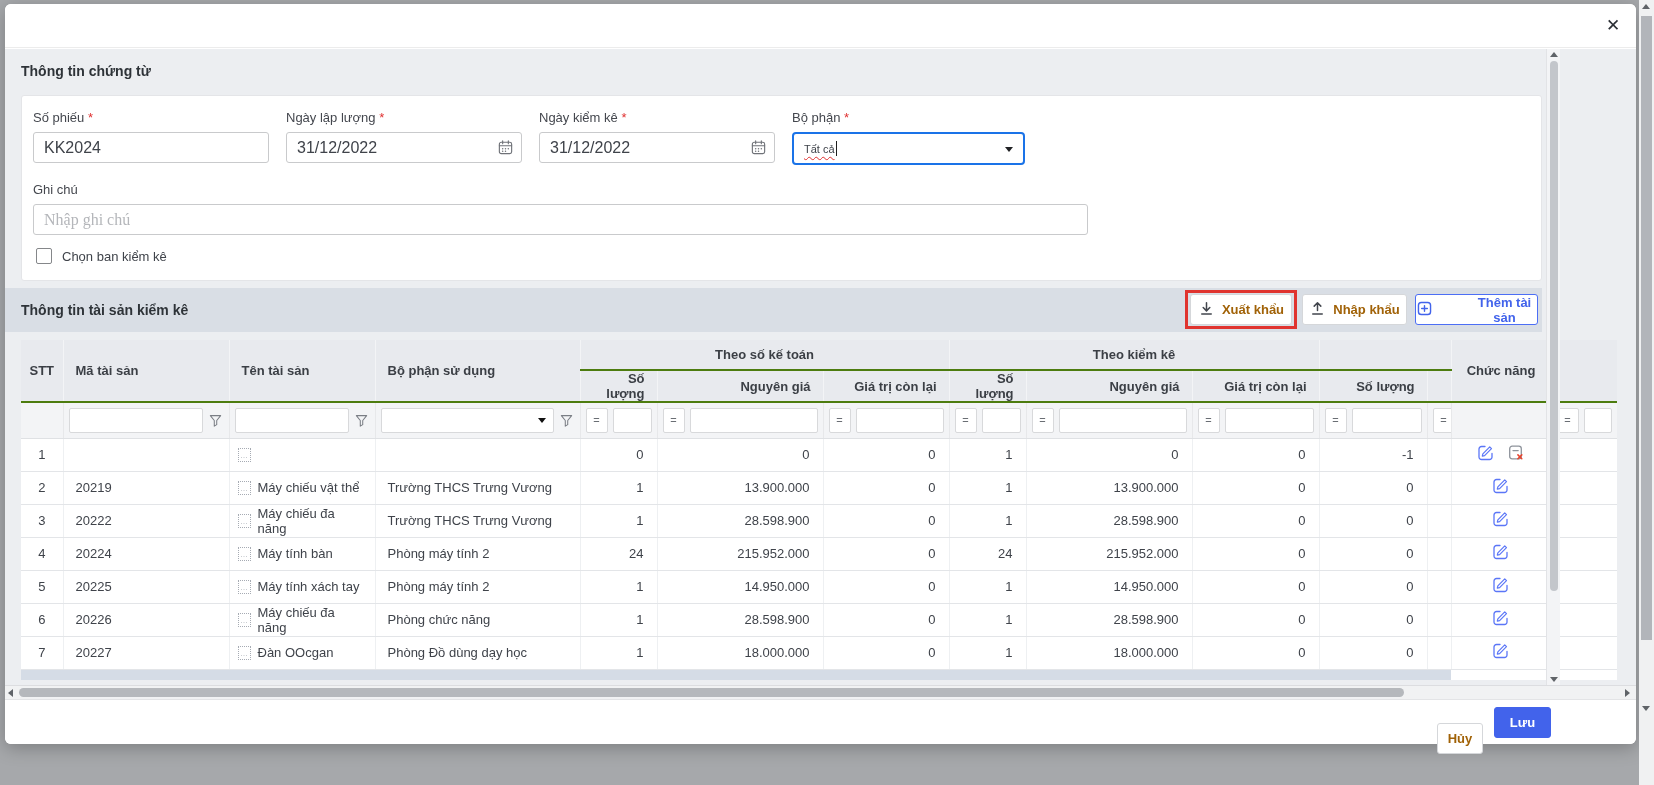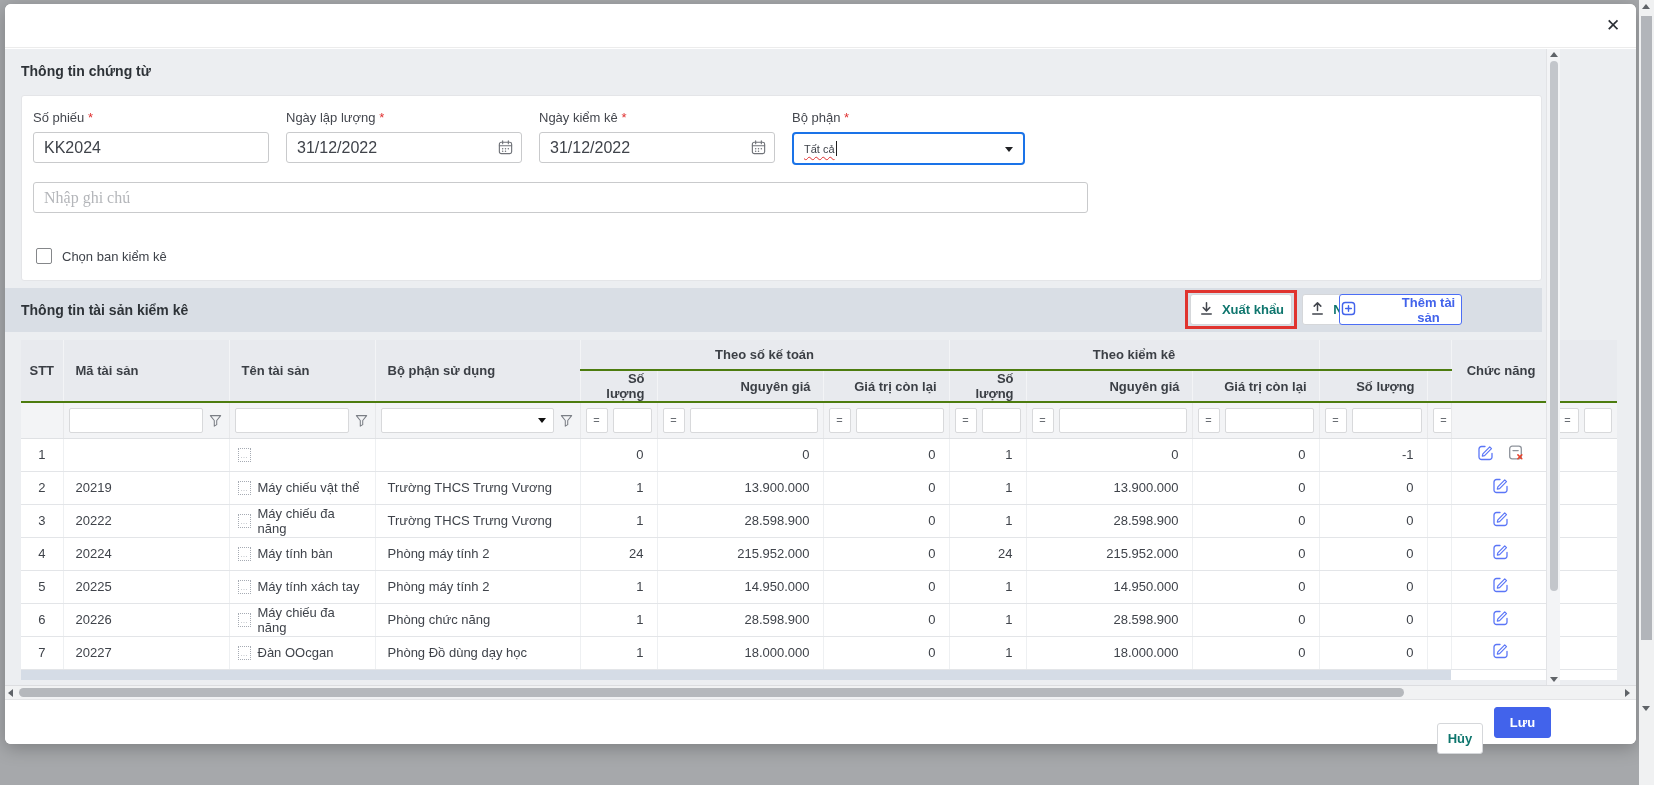--- a/index.html
+++ b/index.html
@@ -38,21 +38,21 @@
   .txt-caret { display:inline-block; width:1px; height:15px; background:#1f1f1f; margin-left:1px; }
   .caret-down { position:absolute; right:10px; top:50%; margin-top:-2px; width:0; height:0; border-left:4.5px solid transparent; border-right:4.5px solid transparent; border-top:5px solid #202124; }
   .note-input { width:1055px;font-family:Liberation Serif, serif; }
   .chk-row { position:absolute; left:14px; top:152px; display:flex; align-items:center; cursor:pointer; }
   .chk-box { width:16px; height:16px; border:1.5px solid #85878a; border-radius:2px; background:#fff; }
   .chk-row span.lbl { font-size:13px; color:#3f434a; margin-left:10px; }
   
   .band { position:absolute; left:0; top:239px; width:1537px; height:44px; background:#d9dee5; }
   .band .sec-title { top:0; line-height:44px; position:absolute; }
   .btn { position:absolute; top:6px; height:31px; display:flex; align-items:center; justify-content:center; gap:7px; font-size:13px; font-weight:600; border-radius:3px; cursor:pointer; font-family:inherit; }
-  .btn-plain { background:#fff; border:1px solid #d5d7da; color:#0f766e; }
+  .btn-plain { background:#fff; border:1px solid #d5d7da; color:#a16207; }
   .btn-blue-outline { background:#fff; border:1px solid #4c6ef5; color:#4263eb; }
   .red-box { position:absolute; left:1180px; top:2px; width:112px; height:39px; border:3px solid #e0342f; pointer-events:none; z-index:5; }
   
   .table-wrap { position:absolute; left:16px; top:291px; width:1596px; height:340px; background:#fff; overflow:hidden; }
   table { border-collapse:collapse; table-layout:fixed; width:1596px; font-size:13px; }
   thead th { background:#e8eaee; color:#3b3f45; font-weight:700; border-right:1px solid #f3f4f6; border-bottom:2px solid #4d7c0f; height:30px; padding:0 12px; }
   th.ctr { text-align:center; padding:0; }
   th.lft { text-align:left; }
   th.rgt { text-align:right; }
   tr.h-filter td { background:#f3f4f6; height:36px; border-right:1px solid #e7e8ea; border-bottom:1px solid #dfe1e4; padding:0 5px; }
@@ -152,20 +152,21 @@
       <div class="fld" style="left:770px; top:14px;">
         <label><span>Bộ phận</span> <span class="req">*</span></label>
         <div class="select">
           <span class="spell">Tất cả</span>
             <span class="txt-caret"></span>
           <span class="caret-down"></span>
         </div>
       </div>
 
       <div class="fld" style="left:11px; top:86px;">
+        <label>Ghi chú</label>
         <input class="tb note-input" placeholder="Nhập ghi chú" style="">
       </div>
 
       <div class="chk-row">
         <span class="chk-box"></span>
         <span class="lbl">Chọn ban kiểm kê</span>
       </div>
     </div>
 
     <div class="band">
@@ -185,21 +186,21 @@
       <button class="btn btn-plain" style="left:1297px; width:105px;">
         <span>
           <svg width="17" height="17" viewBox="0 0 18 18" fill="none">
               <path d="M9 11V3M5.5 6.5 9 3l3.5 3.5" stroke="#42464d" stroke-width="1.6" stroke-linecap="round" stroke-linejoin="round"></path>
               <path d="M4 14.7h10" stroke="#42464d" stroke-width="1.6" stroke-linecap="round"></path>
             </svg>
         </span>
         <span>Nhập khẩu</span>
       </button>
 
-      <button class="btn btn-blue-outline" style="left:1334px; width:123px;gap:39px;">
+      <button class="btn btn-blue-outline" style="left:1410px; width:123px;gap:39px;">
         <span>
           <svg width="17" height="17" viewBox="0 0 18 18" fill="none">
               <rect x="2.6" y="2.6" width="12.8" height="12.8" rx="3" stroke="#4263eb" stroke-width="1.5"></rect>
               <path d="M9 6v6M6 9h6" stroke="#4263eb" stroke-width="1.5" stroke-linecap="round"></path>
             </svg>
         </span>
         <span>Thêm tài sản</span>
       </button>
     </div>
 

